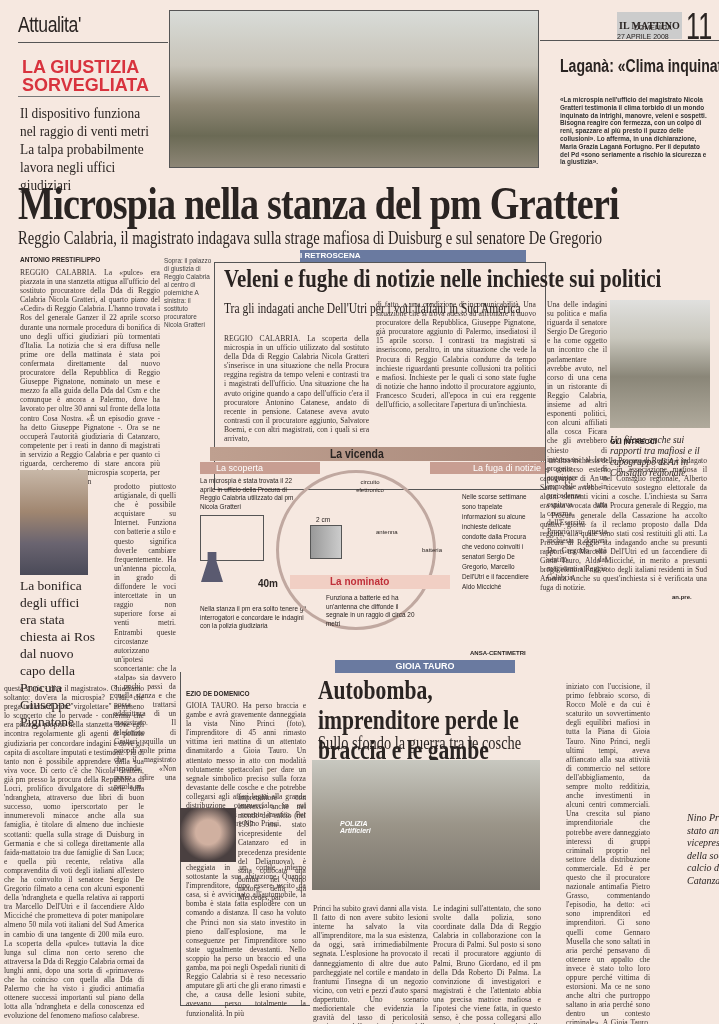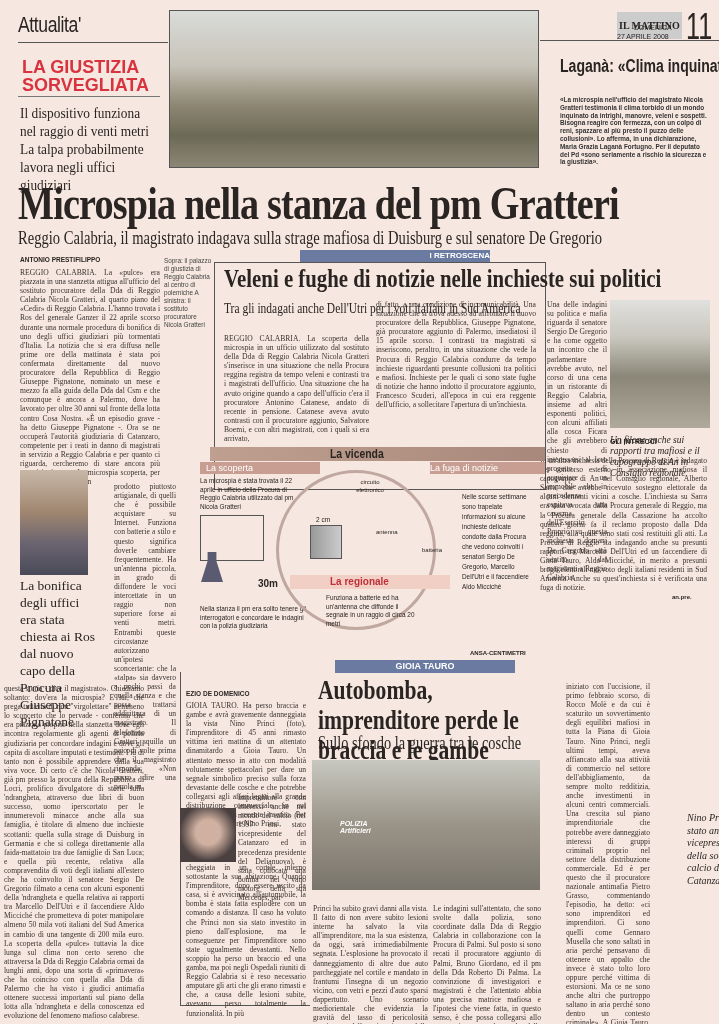--- a/index.html
+++ b/index.html
@@ -22,36 +22,36 @@
 #side-body{left:560px;top:96px;width:150px;font:bold 6.4px/7.8px "Liberation Sans",sans-serif;color:#333}
 #headline{left:18px;top:180px;font:bold 46px/48px "Liberation Serif",serif;transform:scaleX(.83);transform-origin:left;white-space:nowrap;letter-spacing:-1px}
 #subhead{left:18px;top:228px;font:18px/20px "Liberation Serif",serif;transform:scaleX(.81);transform-origin:left;white-space:nowrap}
 #byline1{left:20px;top:256px;font:bold 6.5px "Liberation Sans",sans-serif}
 #caption1{left:164px;top:257px;width:50px;font:6.4px/8px "Liberation Sans",sans-serif;color:#444}
 #col1a{left:20px;top:268px;width:140px}
 #col1b{left:114px;top:482px;width:62px}
 #col1c{left:4px;top:684px;width:140px}
 #photo-pig{left:20px;top:470px;width:68px;height:105px;background:linear-gradient(180deg,#c8b8a8,#a08670 40%,#6a6470 70%,#4a4a58)}
 #pull1{left:20px;top:577px;width:75px;font:13.5px/17px "Liberation Serif",serif}
-#retro-tag{left:300px;top:250px;width:190px;height:12px;background:#6a7aa0;color:#fff;font:bold 8px/12px "Liberation Sans",sans-serif;text-align:right}
+#retro-tag{left:300px;top:250px;width:226px;height:12px;background:#6a7aa0;color:#fff;font:bold 8px/12px "Liberation Sans",sans-serif;text-align:left}
 #box1{left:214px;top:262px;width:332px;height:228px;border:1px solid #555}
 #box1-title{left:224px;top:265px;font:bold 26px/28px "Liberation Serif",serif;transform:scaleX(.8);transform-origin:left;white-space:nowrap}
 #box1-sub{left:224px;top:301px;width:160px;font:14px/16px "Liberation Serif",serif;transform:scaleX(.82);transform-origin:left;white-space:nowrap}
 #b1c1{left:224px;top:334px;width:145px}
 #b1c2{left:376px;top:300px;width:160px}
 #b1c3{left:547px;top:300px;width:60px}
 #b1c4{left:540px;top:456px;width:167px}
 #intreci-photo{left:610px;top:300px;width:100px;height:128px;background:linear-gradient(180deg,#e0e0de,#c8c6bc 30%,#8a8678 60%,#b0aa9c)}
 #intreci-lbl{left:610px;top:438px;font:bold 7px "Liberation Sans",sans-serif}
 #intreci-cap{left:610px;top:435px;width:100px;font:italic 9.5px/11px "Liberation Serif",serif}
 #anpre{left:672px;top:594px;font:bold 6px "Liberation Sans",sans-serif}
 #vicenda-bar{left:210px;top:447px;width:335px;height:14px;background:linear-gradient(90deg,#bfa090,#a8887a)}
 #vicenda-title{left:330px;top:447px;font:bold 13px/14px "Liberation Sans",sans-serif;transform:scaleX(.8);transform-origin:left}
-#scoperta-bar{left:200px;top:462px;width:120px;height:12px;background:#c89e92;color:#fff;font:9px/12px "Liberation Sans",sans-serif;padding-left:6px}
-#fuga-bar{left:430px;top:462px;width:115px;height:12px;background:#c89e92;color:#fff;font:9px/12px "Liberation Sans",sans-serif;padding-right:4px}
+#scoperta-bar{left:200px;top:462px;width:120px;height:12px;background:#c89e92;color:#fff;font:9px/12px "Liberation Sans",sans-serif;padding-left:16px}
+#fuga-bar{left:430px;top:462px;width:115px;height:12px;background:#c89e92;color:#fff;font:9px/12px "Liberation Sans",sans-serif;text-align:right;padding-right:4px}
 #scoperta-txt{left:200px;top:477px;width:100px;font:6.4px/8.5px "Liberation Sans",sans-serif}
 #room{left:200px;top:515px;width:64px;height:46px;border:1px solid #555}
 #agent{left:201px;top:552px;width:22px;height:30px;background:#5a5a70;clip-path:polygon(30% 0,70% 0,70% 30%,100% 100%,0 100%,30% 30%)}
 #stanza-txt{left:200px;top:605px;width:110px;font:6.4px/8.5px "Liberation Sans",sans-serif}
 #m20{left:258px;top:578px;font:bold 10px "Liberation Sans",sans-serif}
 #circle{left:276px;top:470px;width:160px;height:160px;border:3px solid #c0a8a0;border-radius:50%}
 #device{left:310px;top:525px;width:32px;height:34px;background:linear-gradient(90deg,#999,#ccc);border:1px solid #555}
 #cm2{left:316px;top:516px;font:6.5px "Liberation Sans",sans-serif}
 #circ-lbl{left:350px;top:478px;width:40px;font:6px/8px "Liberation Sans",sans-serif;text-align:center}
 #ant-lbl{left:376px;top:529px;font:6px "Liberation Sans",sans-serif}
@@ -120,28 +120,28 @@
 
 <div class="abs" id="vicenda-bar"></div>
 <div class="abs" id="vicenda-title">La vicenda</div>
 <div class="abs" id="scoperta-bar">La scoperta</div>
 <div class="abs" id="fuga-bar">La fuga di notizie</div>
 <div class="abs" id="scoperta-txt">La microspia è stata trovata il 22 aprile in ufficio della Procura di Reggio Calabria utilizzato dal pm Nicola Gratteri</div>
 <div class="abs" id="room"></div>
 <div class="abs" id="agent"></div>
 <div class="abs" id="stanza-txt">Nella stanza il pm era solito tenere gli interrogatori e concordare le indagini con la polizia giudiziaria</div>
 <div class="abs" id="circle"></div>
-<div class="abs" id="m20">30m</div>
+<div class="abs" id="m20">40m</div>
 <div class="abs" id="device"></div>
 <div class="abs" id="cm2">2 cm</div>
 <div class="abs" id="circ-lbl">circuito elettronico</div>
 <div class="abs" id="ant-lbl">antenna</div>
 <div class="abs" id="bat-lbl">batteria</div>
 <div class="abs" id="micro-bar"></div>
-<div class="abs" id="micro-title">La regionale</div>
+<div class="abs" id="micro-title">La nominato</div>
 <div class="abs" id="micro-txt">Funziona a batterie ed ha un'antenna che diffonde il segnale in un raggio di circa 20 metri</div>
 <div class="abs" id="fuga-txt">Nelle scorse settimane sono trapelate informazioni su alcune inchieste delicate condotte dalla Procura che vedono coinvolti i senatori Sergio De Gregorio, Marcello Dell'Utri e il faccendiere Aldo Micciché</div>
 <div class="abs" id="ansa">ANSA-CENTIMETRI</div>
 
 <div class="abs" id="gioia-tag">GIOIA TAURO</div>
 <div class="abs" id="box2"></div>
 <div class="abs" id="byline2">EZIO DE DOMENICO</div>
 <div class="abs body-text" id="g1">GIOIA TAURO. Ha perso braccia e gambe e avrà gravemente danneggiata la vista Nino Princi (foto), l'imprenditore di 45 anni rimasto vittima ieri mattina di un attentato dinamitardo a Gioia Tauro. Un attentato messo in atto con modalità volutamente spettacolari per dare un segnale simbolico preciso sulla forza devastante delle cosche e che potrebbe collegarsi agli affari legati alla grande distribuzione commerciale, in cui Princi si era di recente inserito. Per tentare di uccidere Nino Princi,</div>
 <div class="abs" id="princi-photo"></div>
 <div class="abs body-text" id="g2">imprenditore con interessi anche nel mondo del calcio (nel 1997 era stato vicepresidente del Catanzaro ed in precedenza presidente del Delianuova), è stata collocata una bomba nel vano motore della sua Mercedes, par-</div>

